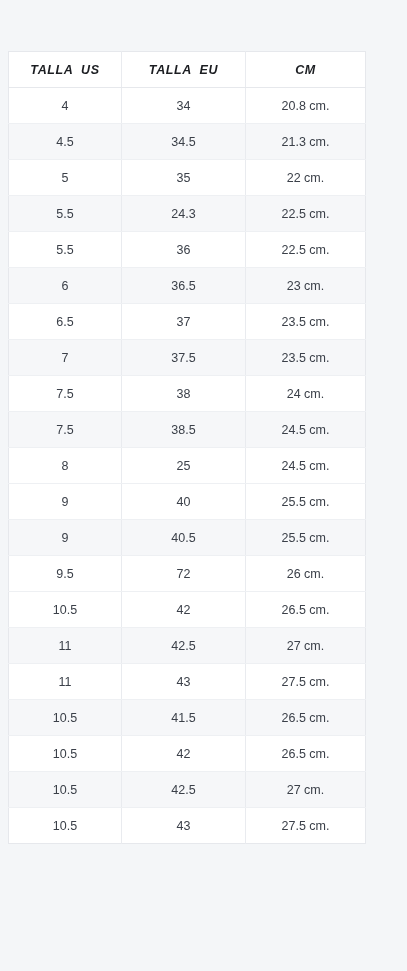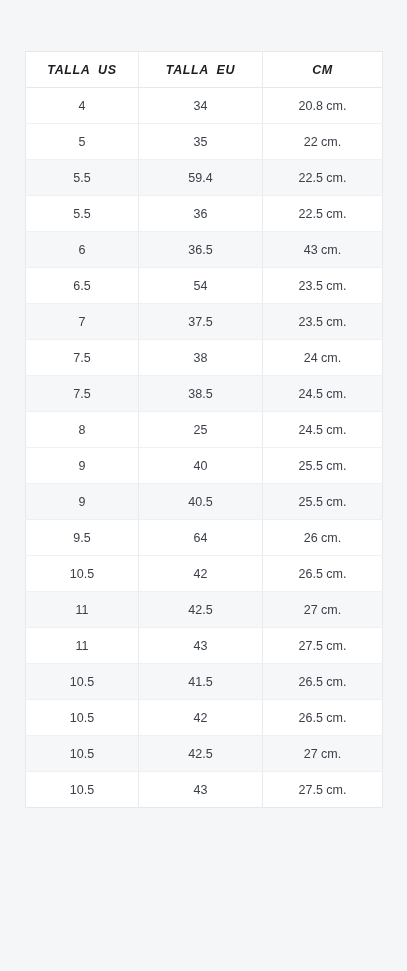--- a/index.html
+++ b/index.html
@@ -17,21 +17,21 @@
 
   .page {
     position: relative;
     width: 407px;
     height: 971px;
     box-sizing: border-box;
   }
 
   .size-chart-wrap {
     position: absolute;
-    left: 25px;
+    left: 8px;
     top: 51px;
     width: 357px;
   }
 
   table.size-chart {
     width: 357px;
     border-collapse: collapse;
     table-layout: fixed;
     background: #ffffff;
     border: 1px solid #e6e8ec;
@@ -103,43 +103,48 @@
           <th>TALLA  EU</th>
           <th>CM</th>
         </tr>
       </thead>
       <tbody id="chart-body">
           <tr class="row-odd">
             <td>4</td>
             <td>34</td>
             <td>20.8 cm.</td>
           </tr>
+          <tr class="row-even">
+            <td>4.5</td>
+            <td>34.5</td>
+            <td>21.3 cm.</td>
+          </tr>
           <tr class="row-odd">
             <td>5</td>
             <td>35</td>
             <td>22 cm.</td>
           </tr>
           <tr class="row-even">
             <td>5.5</td>
-            <td>59.4</td>
+            <td>24.3</td>
             <td>22.5 cm.</td>
           </tr>
           <tr class="row-odd">
             <td>5.5</td>
             <td>36</td>
             <td>22.5 cm.</td>
           </tr>
           <tr class="row-even">
             <td>6</td>
             <td>36.5</td>
-            <td>43 cm.</td>
+            <td>23 cm.</td>
           </tr>
           <tr class="row-odd">
             <td>6.5</td>
-            <td>54</td>
+            <td>37</td>
             <td>23.5 cm.</td>
           </tr>
           <tr class="row-even">
             <td>7</td>
             <td>37.5</td>
             <td>23.5 cm.</td>
           </tr>
           <tr class="row-odd">
             <td>7.5</td>
             <td>38</td>
@@ -160,21 +165,21 @@
             <td>40</td>
             <td>25.5 cm.</td>
           </tr>
           <tr class="row-even">
             <td>9</td>
             <td>40.5</td>
             <td>25.5 cm.</td>
           </tr>
           <tr class="row-odd">
             <td>9.5</td>
-            <td>64</td>
+            <td>72</td>
             <td>26 cm.</td>
           </tr>
           <tr class="row-odd">
             <td>10.5</td>
             <td>42</td>
             <td>26.5 cm.</td>
           </tr>
           <tr class="row-even">
             <td>11</td>
             <td>42.5</td>

